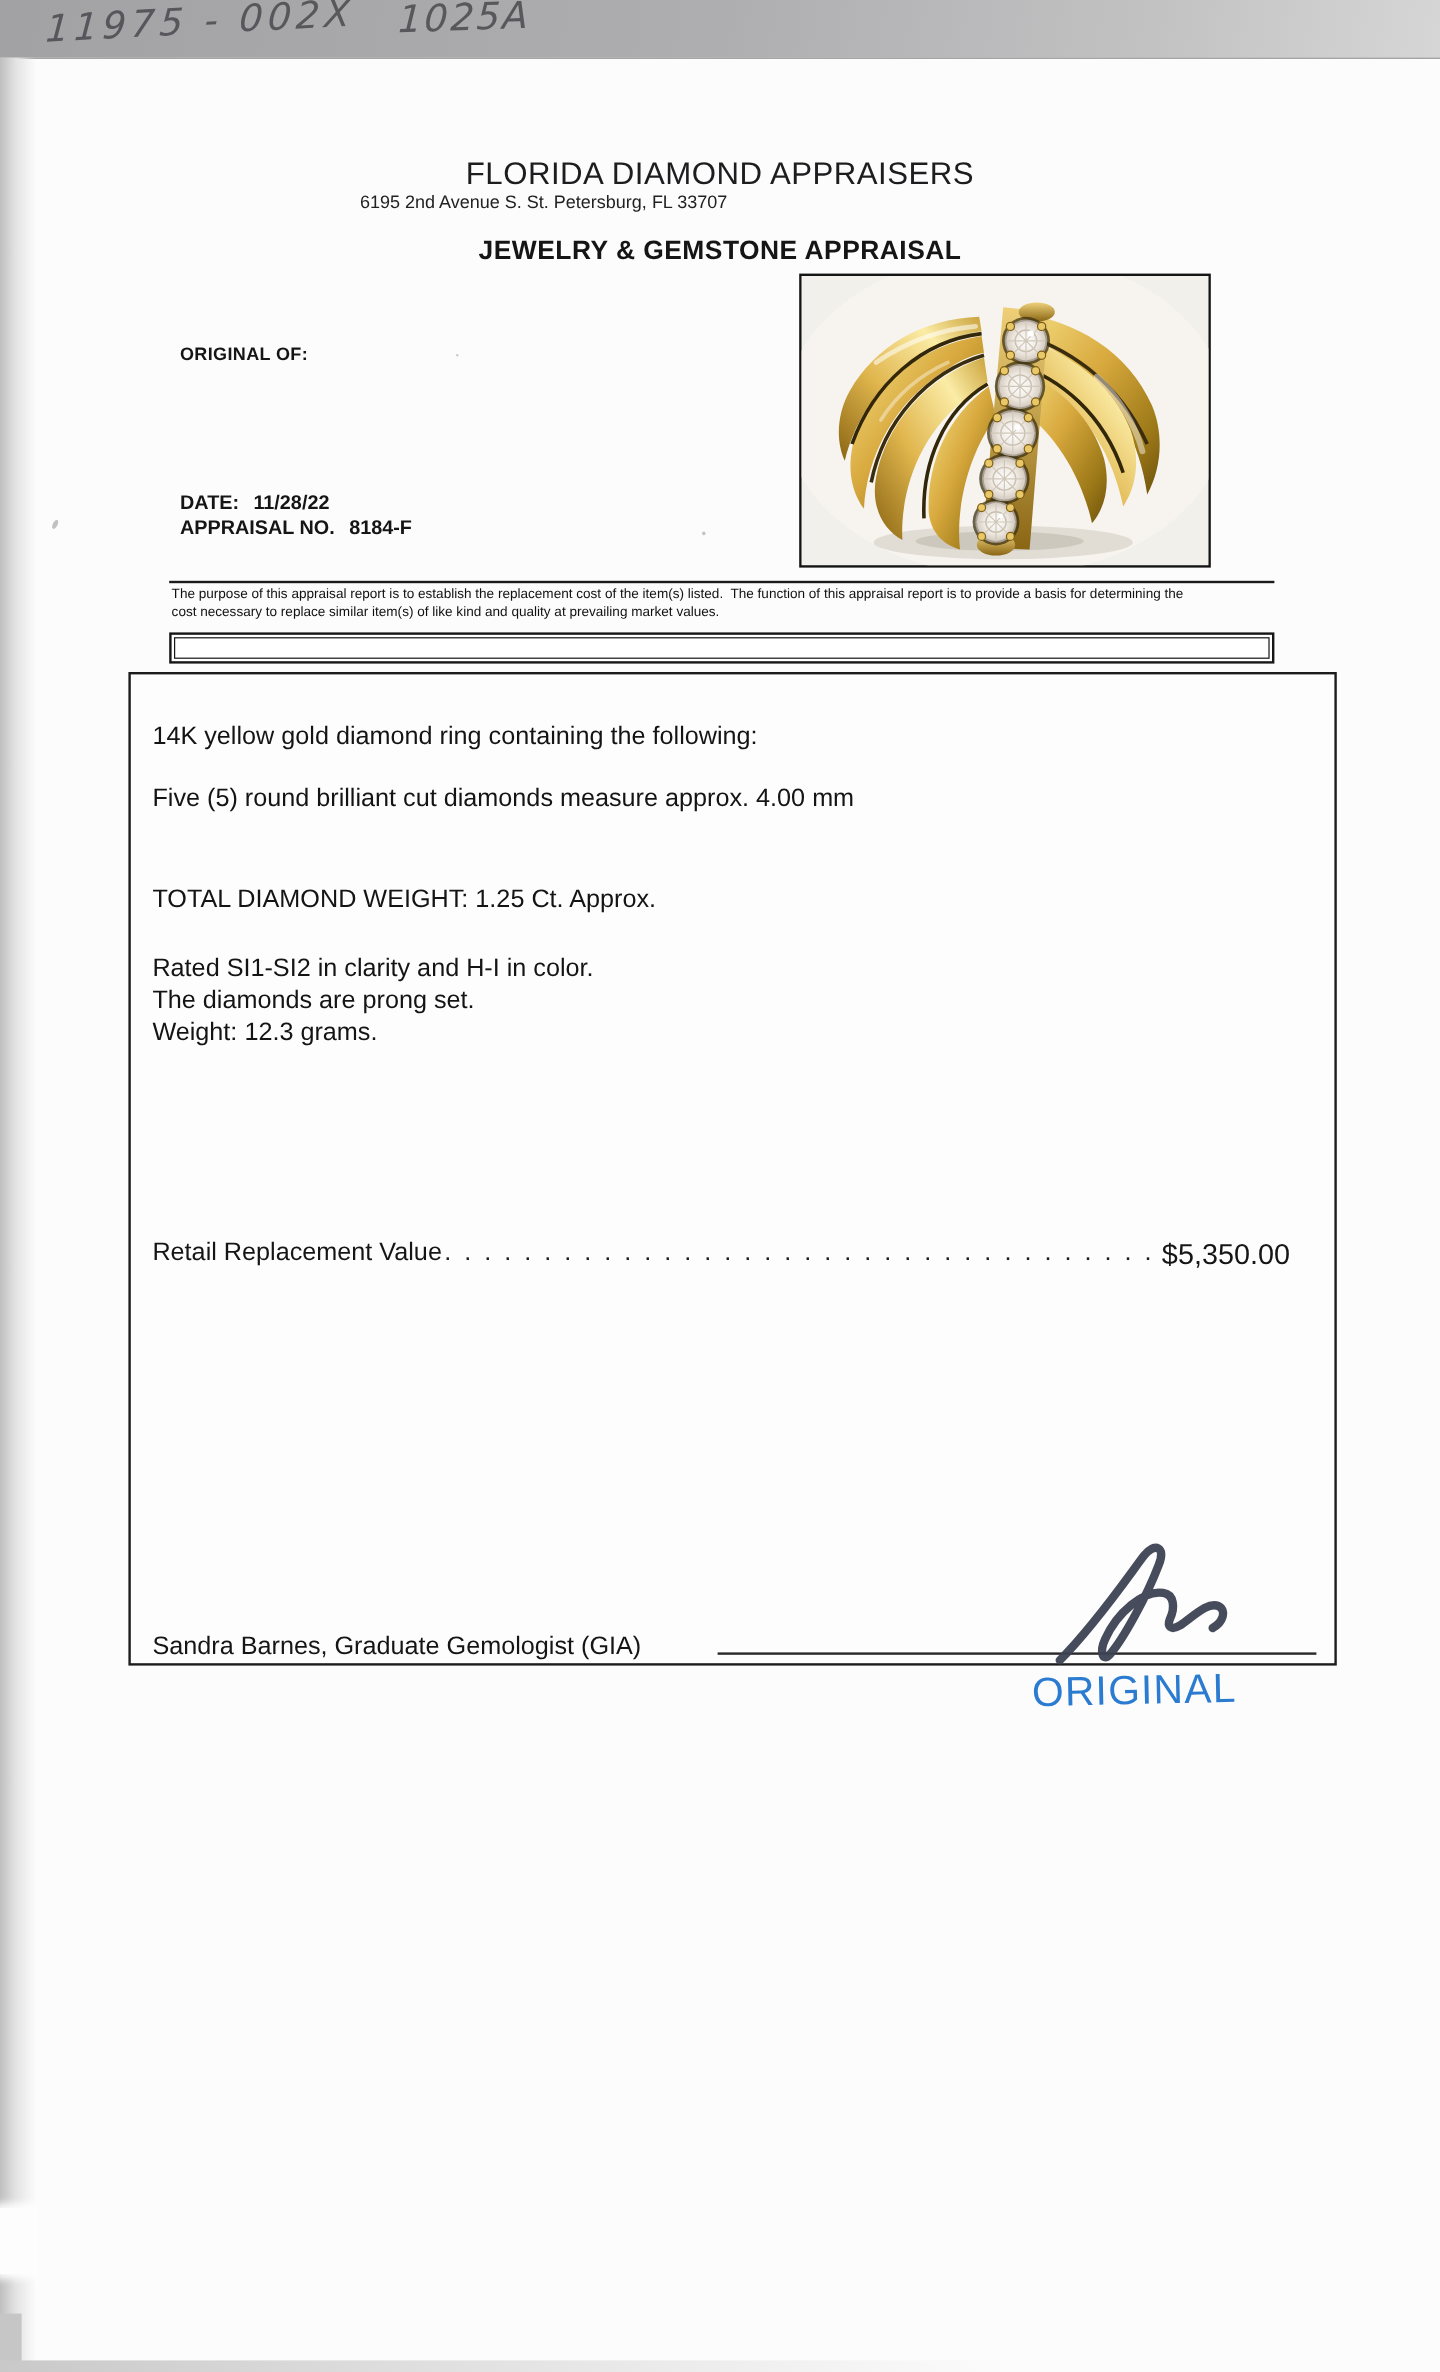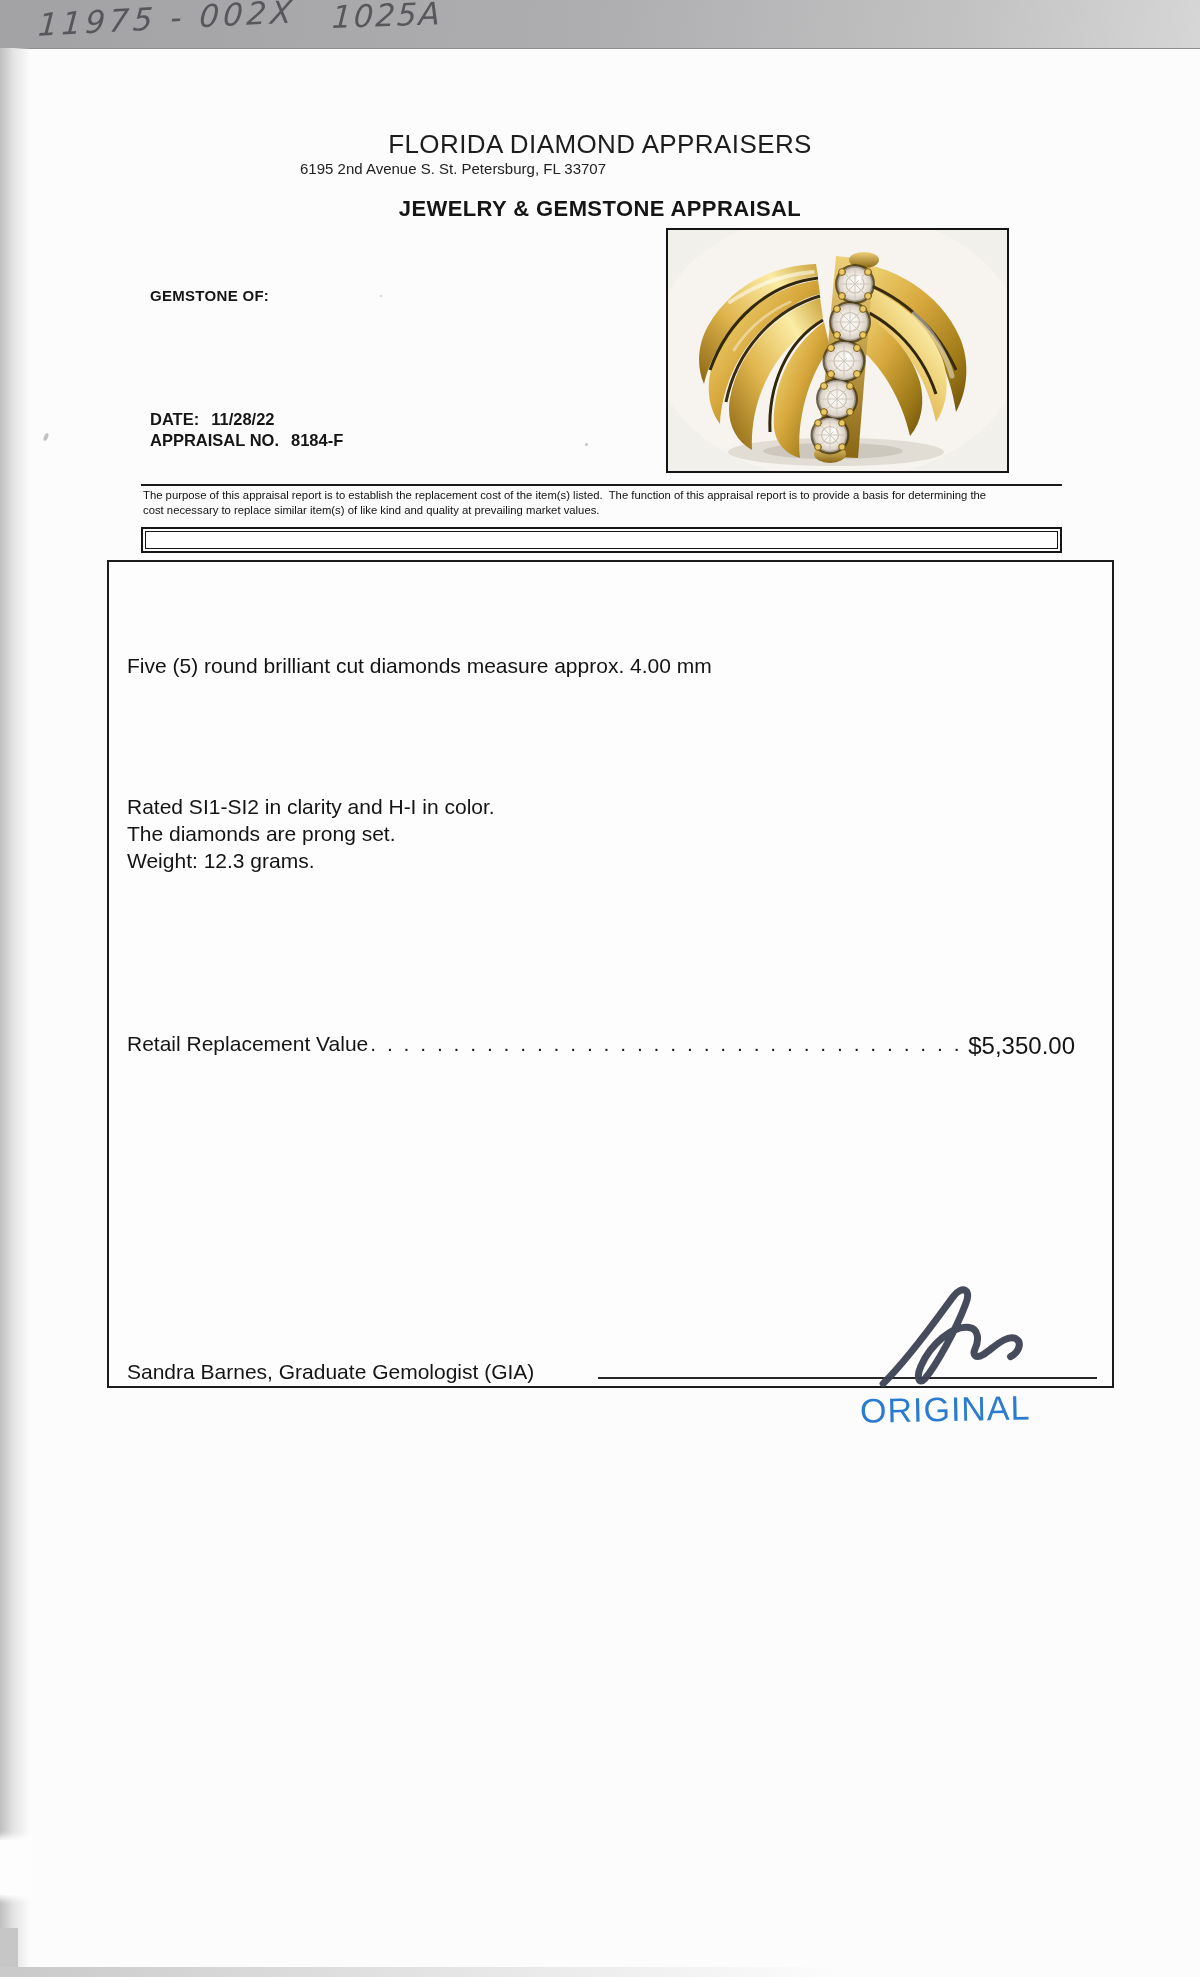--- a/index.html
+++ b/index.html
@@ -92,21 +92,21 @@
   <div class="bottom-band"></div>
   <div class="speck speck-dash"></div>
   <div class="speck speck-comma"></div>
   <div class="speck speck-dot1"></div>
   <div class="speck speck-dot2"></div>
 
   <div class="company">FLORIDA DIAMOND APPRAISERS</div>
   <div class="address">6195 2nd Avenue S. St. Petersburg, FL 33707</div>
   <div class="doc-title">JEWELRY &amp; GEMSTONE APPRAISAL</div>
 
-  <div class="property-of">GEMSTONE OF:</div>
+  <div class="property-of">ORIGINAL OF:</div>
   <div class="date-line">
     <span>DATE:</span><span class="val">11/28/22</span>
   </div>
   <div class="appr-line">
     <span>APPRAISAL NO.</span><span class="val">8184-F</span>
   </div>
 
   <div class="photo-frame">
     <svg viewBox="0 0 339 241" preserveAspectRatio="none">
       <defs>
@@ -215,21 +215,23 @@
   <div class="disc-rule"></div>
   <div class="disc disc1">The purpose of this appraisal report is to establish the replacement cost of the item(s) listed.  The function of this appraisal report is to provide a basis for determining the</div>
   <div class="disc disc2">cost necessary to replace similar item(s) of like kind and quality at prevailing market values.</div>
 
   <div class="thin-box">
     <div class="thin-box-inner"></div>
   </div>
 
   <div class="main-box"></div>
 
+  <div class="body-text b1">14K yellow gold diamond ring containing the following:</div>
   <div class="body-text b2">Five (5) round brilliant cut diamonds measure approx. 4.00 mm</div>
+  <div class="body-text b3">TOTAL DIAMOND WEIGHT: 1.25 Ct. Approx.</div>
   <div class="body-text b4">Rated SI1-SI2 in clarity and H-I in color.</div>
   <div class="body-text b5">The diamonds are prong set.</div>
   <div class="body-text b6">Weight: 12.3 grams.</div>
 
   <div class="retail-line">
     <span class="r-label">Retail Replacement Value</span>
     <span class="r-dots">. . . . . . . . . . . . . . . . . . . . . . . . . . . . . . . . . . . . . . . . . . . . . . . . . . . . . . . . . . . .</span>
     <span class="r-value">$5,350.00</span>
   </div>
 

